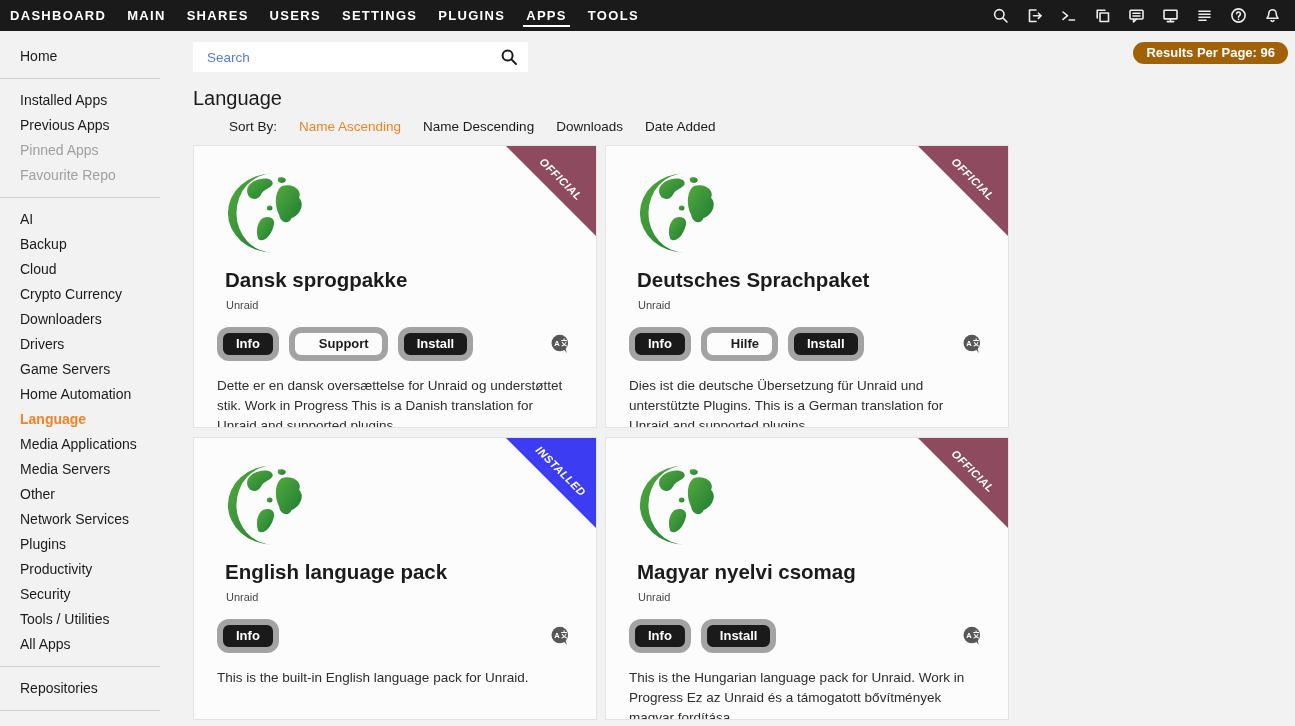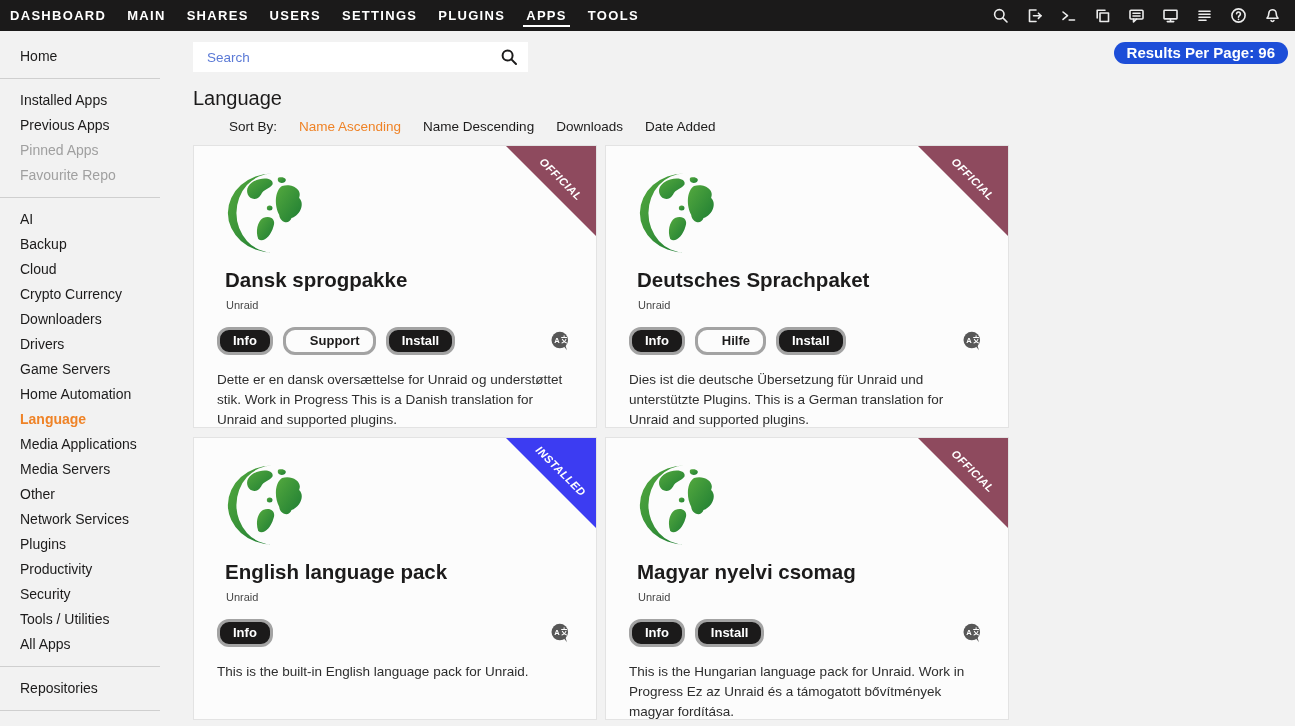--- a/index.html
+++ b/index.html
@@ -32,22 +32,22 @@
 
   
   .searchbar { position:relative; width:335px; height:30px; background:#fff; }
   .searchbar input { width:100%; height:100%; border:none; outline:none; background:transparent;
                      padding:0 40px 0 14px; font-size:13.5px; font-family:inherit; color:#1c1b1b; }
   .searchbar input::placeholder { color:#5b7ad6; opacity:1; }
   .search-glass { position:absolute; right:10px; top:6px; width:18px; height:18px; cursor:pointer; }
   .search-glass svg { width:18px; height:18px; stroke:#1c1b1b; fill:none; stroke-width:2;
                       stroke-linecap:round; }
 
-  .results-badge { position:absolute; top:11px; right:7px; background:#1d4ed8; color:#fff;
-                   font-size:15px; font-weight:700; line-height:22px; padding:0 13px;
+  .results-badge { position:absolute; top:11px; right:7px; background:#a16207; color:#fff;
+                   font-size:13px; font-weight:700; line-height:22px; padding:0 13px;
                    border-radius:11px; cursor:pointer; }
 
   h1.page-title { margin:15px 0 0; font-size:20px; font-weight:500; }
 
   .sortrow { display:flex; align-items:center; gap:22px; margin-top:9px; font-size:13.5px; }
   .sort-label { color:#1c1b1b;margin-left:36px; }
   .sort-opt { color:#1c1b1b; text-decoration:none; cursor:pointer; }
   .sort-opt.active { color:#ef8327; }
 
   
@@ -60,21 +60,21 @@
   .corner.installed::before { border-top-color:#3c3cf2; }
   .ribbon-text { position:absolute; top:27px; right:-20px; width:110px; text-align:center;
           transform:rotate(45deg); color:#fff; font-size:11px; font-style:italic;
           font-weight:700; letter-spacing:.5px; }
   .globe { margin-left:8px; width:95px; height:84px; }
   .card-title { margin:13px 0 0 8px; font-size:20.5px; font-weight:700; }
   .card-repo { margin:7px 0 0 9px; font-size:11px; color:#474747; }
   .card-actions { margin-top:16px; display:flex; align-items:center; gap:10px; }
   .pill { font-family:inherit; font-size:13px; font-weight:700; line-height:17px;
           padding:2px 13px 3px; border-radius:12px; background:#1b1a1a; color:#fff;
-          border:3px solid #a3a3a3; cursor:pointer; }
+          border:6px solid #a3a3a3; cursor:pointer; }
   .pill.outline { background:transparent; color:#1c1b1b;padding-left:24px; }
   .translate { margin-left:auto; width:23px; height:23px; cursor:pointer; }
   .card-desc { margin-top:15px; font-size:13.5px; line-height:20px; color:#2d2d2d;
                padding-right:4px; }
 </style>
 </head>
 <body>
 
 <nav class="topnav">
   <div class="nav-left">

